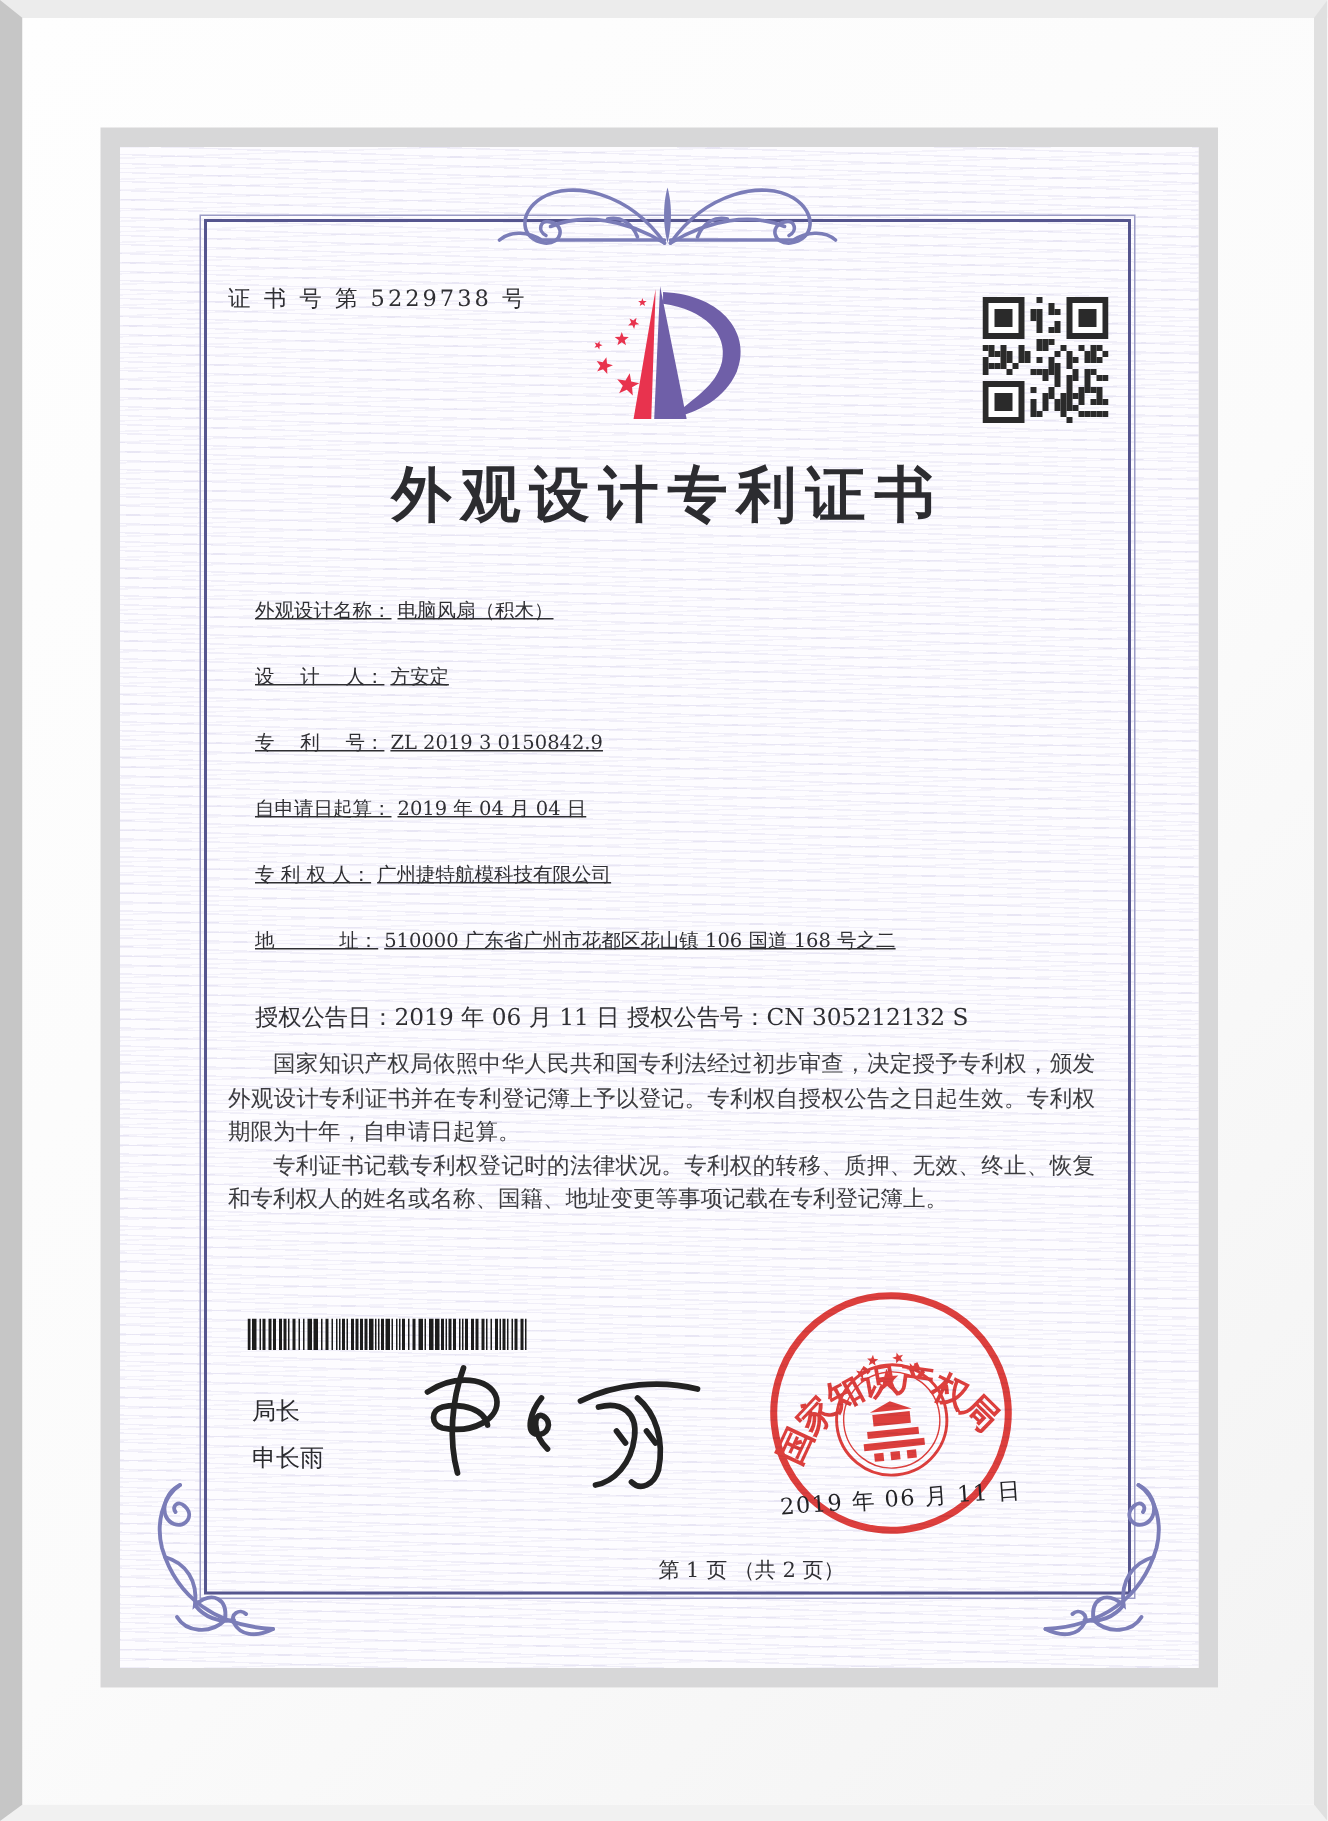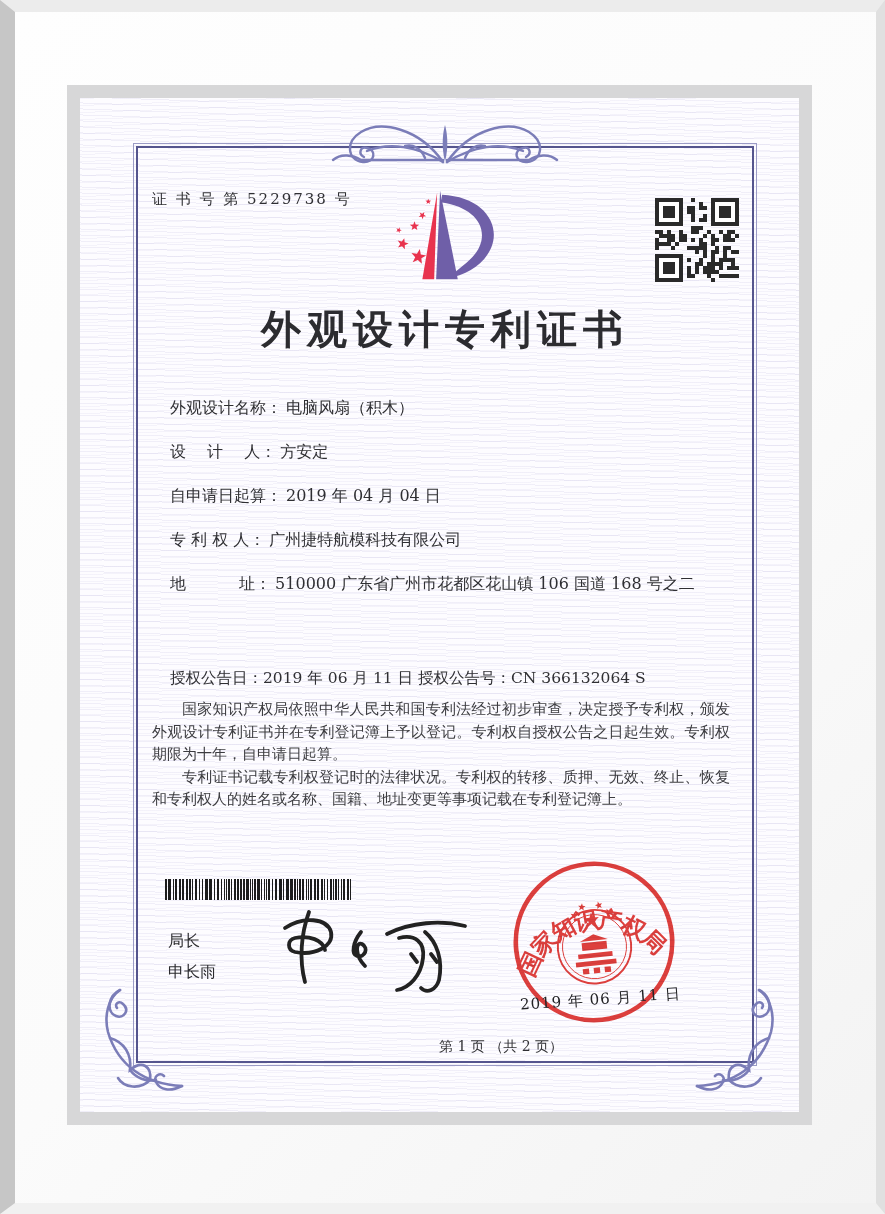--- a/index.html
+++ b/index.html
@@ -21,21 +21,21 @@
   .cert-border{position:absolute;left:53px;top:45px;width:624px;height:923px;
                border:1px solid #9b9bc6;box-sizing:border-box;}
   .cert-border::before{content:"";position:absolute;inset:2px;border:2px solid #55558e;}
   .orn{position:absolute;color:#7b7db8;}
   
   .cert-no{position:absolute;left:72px;top:92px;font-size:15px;letter-spacing:2px;}
   .logo{position:absolute;left:305px;top:88px;width:118px;height:100px;}
   .qr{position:absolute;left:575px;top:100px;width:84px;height:84px;}
   .title{position:absolute;left:53px;top:204px;width:624px;text-align:center;
          font-size:40px;font-weight:600;letter-spacing:6px;color:#2c2c30;}
-  .fields{position:absolute;left:90px;top:300px;font-size:16px;}
+  .fields{position:absolute;left:90px;top:300px;font-size:13px;text-decoration:underline;}
   .frow{height:44px;white-space:nowrap;}
   .frow .val{margin-left:4px;}
   .grant{position:absolute;top:570px;font-size:15.5px;white-space:nowrap;}
   .grant.g1{left:90px;} .grant.g2{left:338px;}
   .paras{position:absolute;left:72px;top:600px;width:578px;font-size:15px;
          line-height:22.5px;text-align:justify;color:#3c3c40;}
   .paras p{margin:0;text-indent:2em;}
   .barcode{position:absolute;left:85px;top:781px;width:190px;height:21px;}
   .signer{position:absolute;left:88px;font-size:16px;font-weight:500;
           font-family:"DejaVu Sans","Liberation Sans",sans-serif;color:#2a2a2e;}
@@ -232,31 +232,33 @@
         </svg>
 
       <div class="title">外观设计专利证书</div>
 
       <div class="fields">
         <div class="frow">
           <span>外观设计名称：</span><span class="val">电脑风扇（积木）</span></div>
         <div class="frow">
           <span>设　 计　 人：</span><span class="val">方安定</span></div>
         <div class="frow">
+          <span>专　 利　 号：</span><span class="val">ZL 2019 3 0150842.9</span></div>
+        <div class="frow">
           <span>自申请日起算：</span><span class="val">2019 年 04 月 04 日</span></div>
         <div class="frow">
           <span>专 利 权 人：</span><span class="val">广州捷特航模科技有限公司</span></div>
         <div class="frow">
           <span>地　　　 址：</span><span class="val">510000 广东省广州市花都区花山镇 106 国道 168 号之二</span></div>
       </div>
 
       <div class="grant g1">
         <span>授权公告日：</span><span>2019 年 06 月 11 日</span></div>
       <div class="grant g2">
-        <span>授权公告号：</span><span>CN 366132064 S</span></div>
+        <span>授权公告号：</span><span>CN 305212132 S</span></div>
 
       <div class="paras">
         <p>国家知识产权局依照中华人民共和国专利法经过初步审查，决定授予专利权，颁发外观设计专利证书并在专利登记簿上予以登记。专利权自授权公告之日起生效。专利权期限为十年，自申请日起算。</p>
         <p>专利证书记载专利权登记时的法律状况。专利权的转移、质押、无效、终止、恢复和专利权人的姓名或名称、国籍、地址变更等事项记载在专利登记簿上。</p>
       </div>
 
       <svg class="barcode" id="barcode" viewBox="0 0 190 21">
           <rect x="0" y="0" width="2" height="21" fill="#1c1c1c"></rect>
           <rect x="3" y="0" width="3" height="21" fill="#1c1c1c"></rect>
           <rect x="8" y="0" width="1" height="21" fill="#1c1c1c"></rect>

